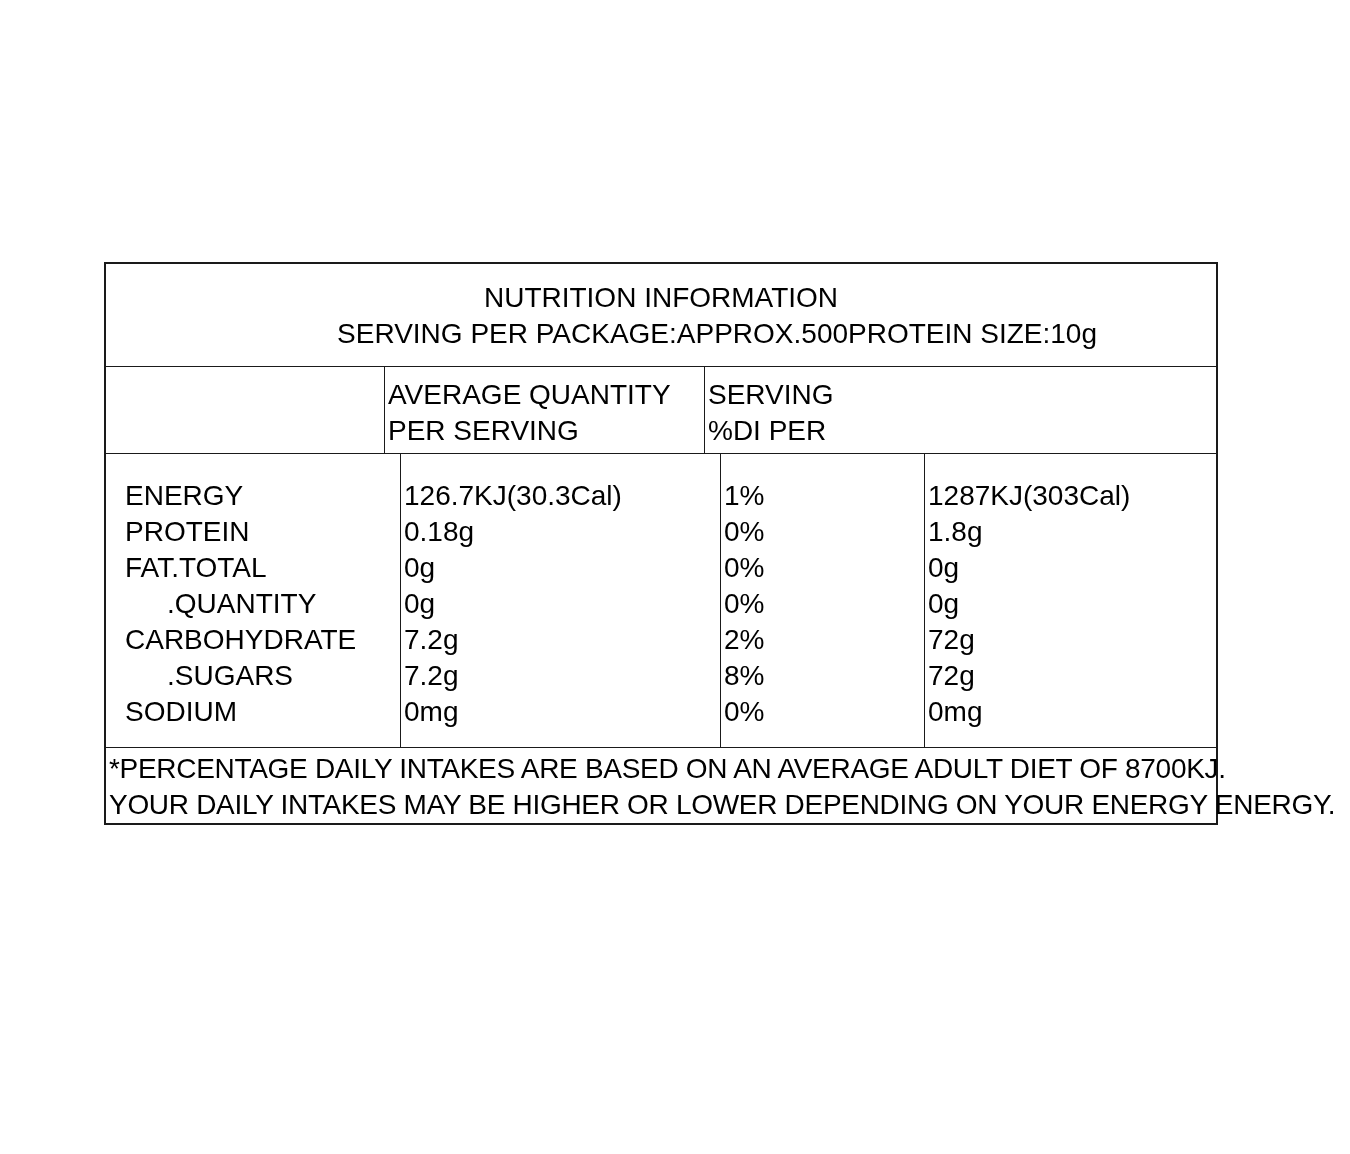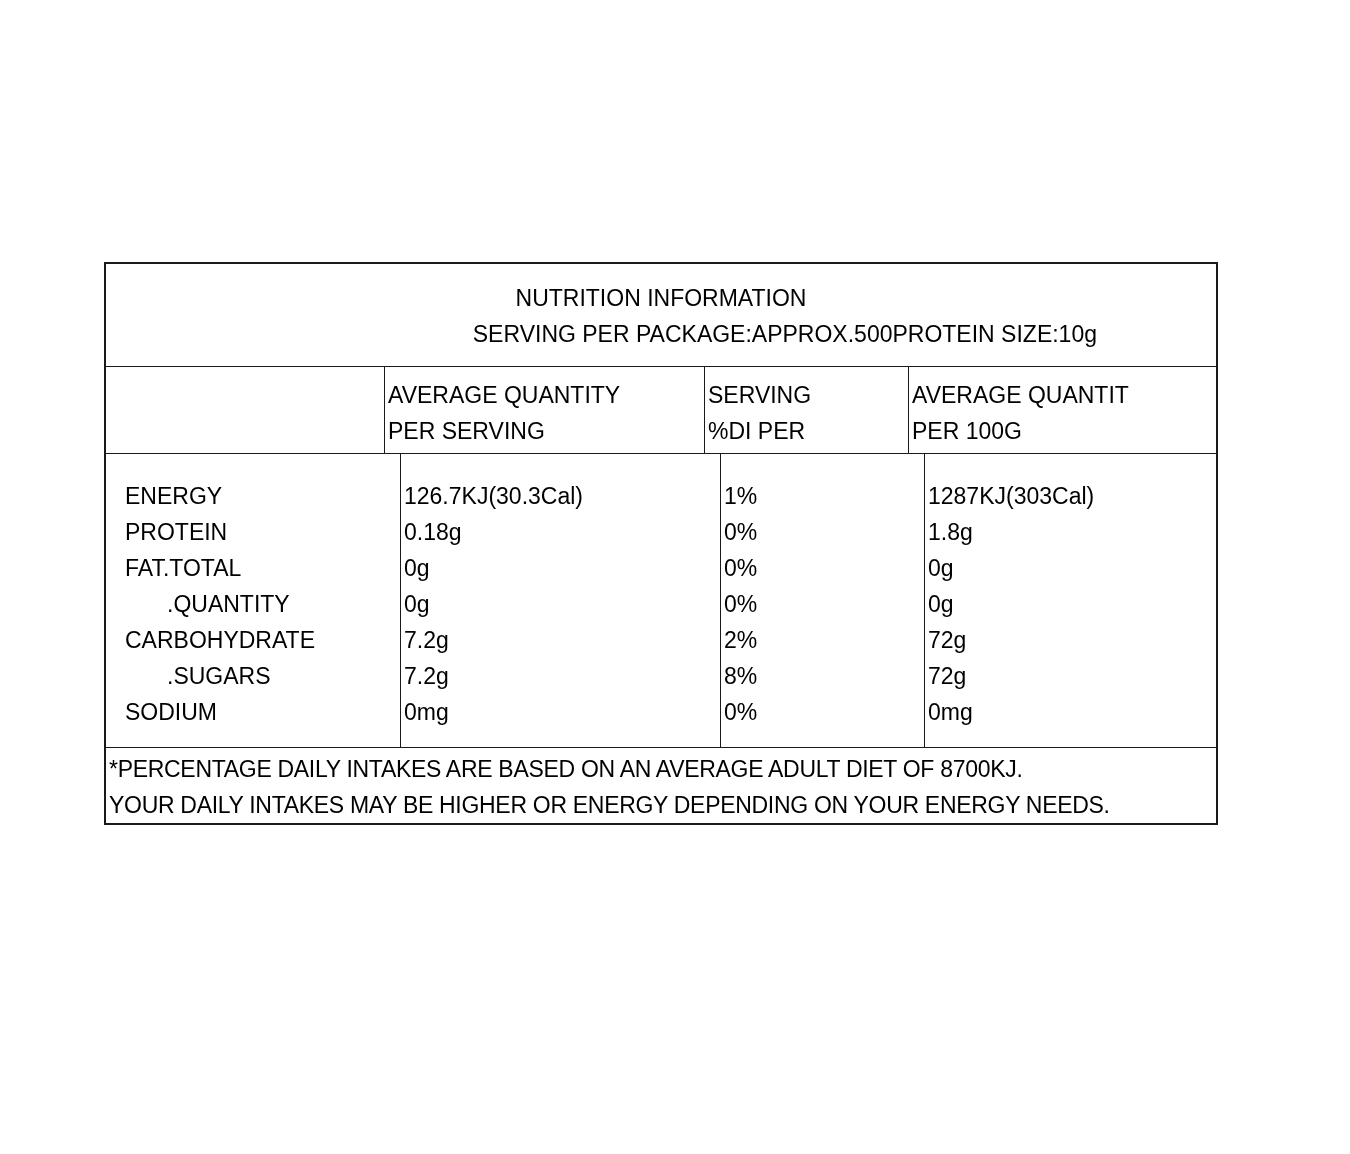--- a/index.html
+++ b/index.html
@@ -13,21 +13,21 @@
   }
   .nutrition-label {
     position: absolute;
     left: 104px;
     top: 262px;
     width: 1114px;
     height: 563px;
     border: 2px solid #1a1a1a;
     display: flex;
     flex-direction: column;
-    font-size: 23px;
+    font-size: 28px;
     line-height: 36px;
     background: #ffffff;
   }
   
   .hdr {
     height: 103px;
     border-bottom: 1.5px solid #1a1a1a;
     padding-top: 16px;
   }
   .hdr-title {
@@ -92,24 +92,20 @@
       <div></div>
     </div>
     <div class="cell">
       <div>AVERAGE QUANTITY</div>
       <div>PER SERVING</div>
     </div>
     <div class="cell">
       <div>SERVING</div>
       <div>%DI PER</div>
     </div>
-    <div class="cell">
-      <div>AVERAGE QUANTIT</div>
-      <div>PER 100G</div>
-    </div>
   </div>
 
   <div class="grid-row data-block">
 
     <div class="cell">
       <div class="line">ENERGY</div>
       <div class="line">PROTEIN</div>
       <div class="line">FAT.TOTAL</div>
       <div class="line indent">.QUANTITY</div>
       <div class="line">CARBOHYDRATE</div>
@@ -144,16 +140,16 @@
       <div class="line">0g</div>
       <div class="line">72g</div>
       <div class="line">72g</div>
       <div class="line">0mg</div>
     </div>
 
   </div>
 
   <div class="footnote">
     <div class="line">*PERCENTAGE DAILY INTAKES ARE BASED ON AN AVERAGE ADULT DIET OF 8700KJ.</div>
-    <div class="line">YOUR DAILY INTAKES MAY BE HIGHER OR ENERGY DEPENDING ON YOUR ENERGY NEEDS.</div>
+    <div class="line">YOUR DAILY INTAKES MAY BE HIGHER OR LOWER DEPENDING ON YOUR ENERGY ENERGY.</div>
   </div>
 
 </div>
 
 </body></html>

